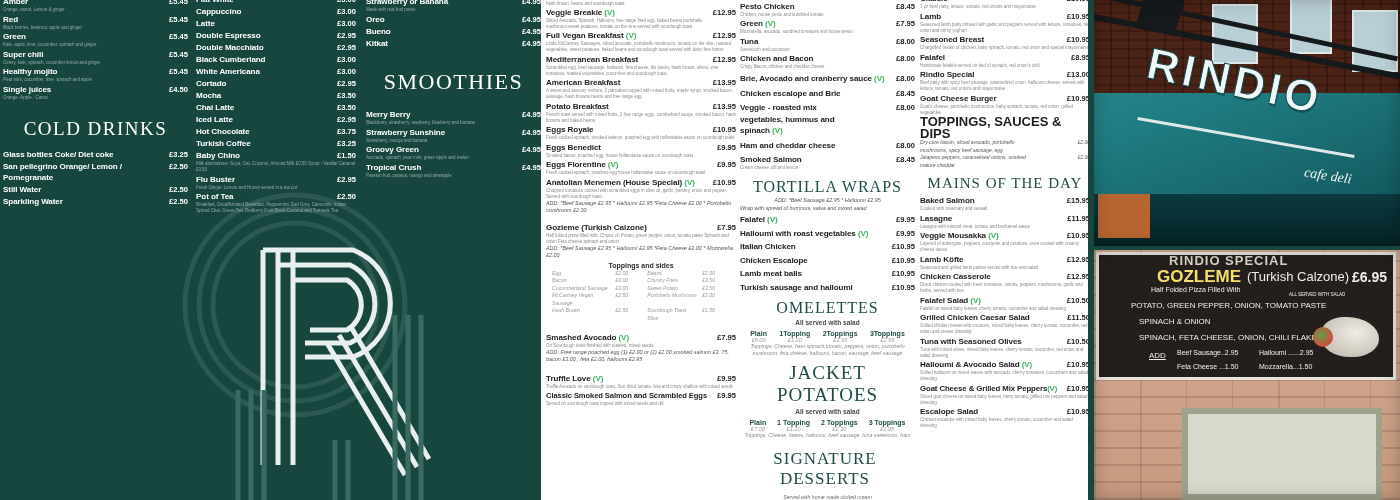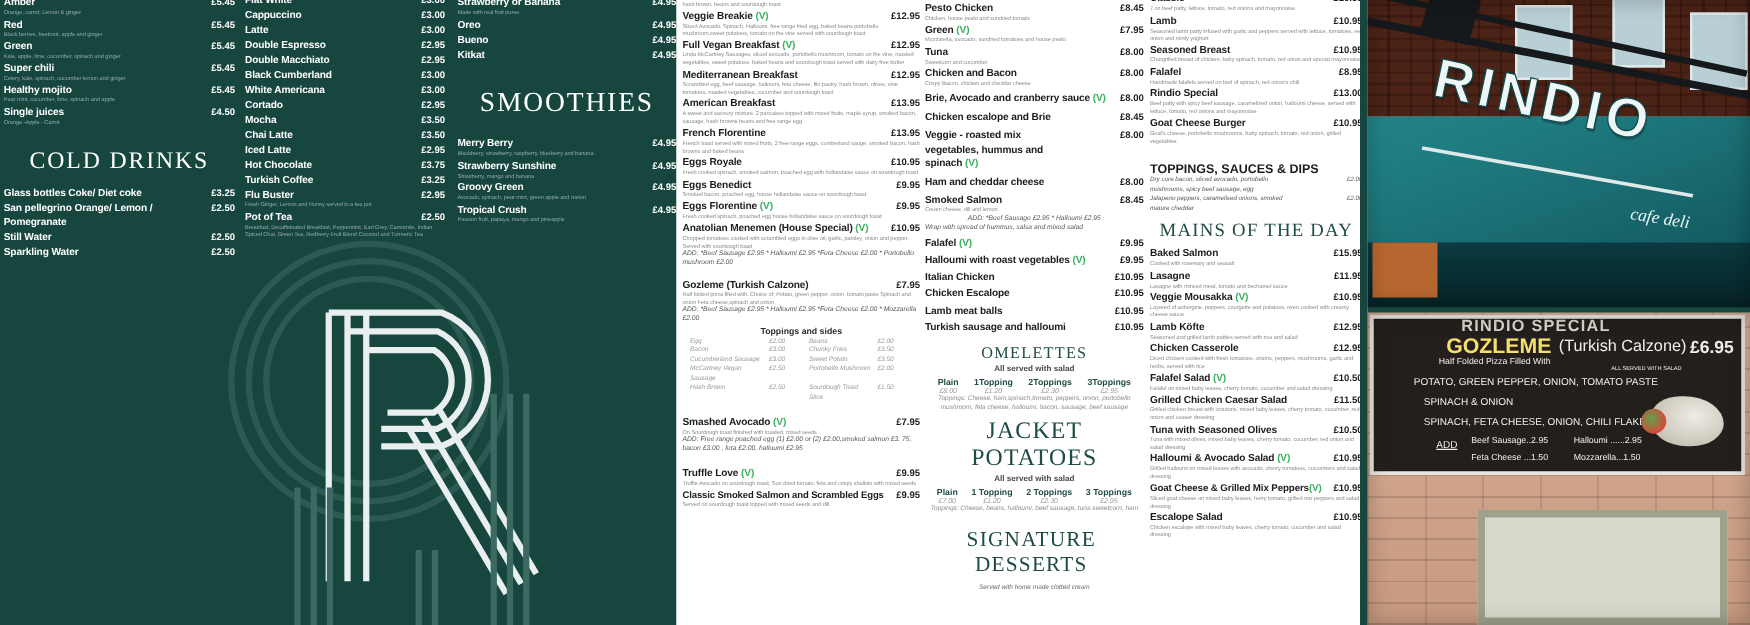--- a/index.html
+++ b/index.html
@@ -302,20 +302,27 @@
         </div>
       </div>
     <div class="item">
         <div class="row">
           <span class="nm">Turkish Coffee</span>
           <span class="pr">£3.25</span>
         </div>
       </div>
     <div class="item">
       <div class="row">
+          <span class="nm">Baby Chino</span>
+          <span class="pr">£1.50</span>
+        </div>
+      <div class="ds">Milk alternatives- Soya, Oat, Coconut, Almond Milk £0.50  Syrup - Vanilla/ Caramel £0.50</div>
+    </div>
+    <div class="item">
+      <div class="row">
           <span class="nm">Flu Buster</span>
           <span class="pr">£2.95</span>
         </div>
       <div class="ds">Fresh Ginger, Lemon and Honey served in a tea pot</div>
     </div>
     <div class="item">
       <div class="row">
           <span class="nm">Pot of Tea</span>
           <span class="pr">£2.50</span>
         </div>
@@ -408,21 +415,21 @@
     </div>
     <div class="item">
       <div class="row">
           <span class="nm">American Breakfast</span>
           <span class="pr">£13.95</span>
         </div>
       <div class="ds">A sweet and savoury mixture, 2 pancakes topped with mixed fruits, maple syrup, smoked bacon, sausage, hash browns beans and free range egg</div>
     </div>
     <div class="item">
       <div class="row">
-          <span class="nm">French Florentine</span>
+          <span class="nm">Potato Breakfast</span>
           <span class="pr">£13.95</span>
         </div>
       <div class="ds">French toast served with mixed fruits, 2 free range eggs, cumberland sauge, smoked bacon, hash browns and baked beans</div>
     </div>
     <div class="item">
       <div class="row">
           <span class="nm">Eggs Royale</span>
           <span class="pr">£10.95</span>
         </div>
       <div class="ds">Fresh cooked spinach, smoked salmon, poached egg with hollandaise sauce on sourdough toast</div>
@@ -563,20 +570,21 @@
         </div>
     </div>
     <div class="item" style="margin-top:3px">
       <div class="row">
           <span class="nm">Smoked Salmon</span>
           <span class="pr">£8.45</span>
         </div>
       <div class="ds">Cream cheese, dill and lemon</div>
     </div>
 
+    <div class="sec sec-dark" style="font-size:16px;margin:7px 0 1px 0">TORTILLA WRAPS</div>
     <div class="addline" style="text-align:center">ADD: *Beef Sausage £2.95    * Halloumi £2.95</div>
     <div class="addline" style="text-align:left">Wrap with spread of hummus, salsa and mixed salad</div>
 
     <div class="item" style="margin-top:2px">
       <div class="row">
           <span class="nm"><span>Falafel</span> <span class="v">(V)</span></span>
           <span class="pr">£9.95</span>
         </div>
     </div>
     <div class="item" style="margin-top:2px">
@@ -603,21 +611,21 @@
           <span class="pr">£10.95</span>
         </div>
     </div>
     <div class="item" style="margin-top:2px">
       <div class="row">
           <span class="nm">Turkish sausage and halloumi</span>
           <span class="pr">£10.95</span>
         </div>
     </div>
 
-    <div class="sec sec-dark" style="font-size:13px;margin:6px 0 0 0">OMELETTES</div>
+    <div class="sec sec-dark" style="font-size:16px;margin:6px 0 0 0">OMELETTES</div>
     <div class="sub">All served with salad</div>
     <div class="ptab">
       <div class="cell">
           <div class="hd">Plain</div>
           <div class="vl">£8.00</div>
         </div>
       <div class="cell">
           <div class="hd">1Topping</div>
           <div class="vl">£1.20</div>
         </div>
@@ -695,21 +703,21 @@
       <div class="ds">Beef patty with spicy beef sausage, caramelized onion, halloumi cheese, served with lettuce, tomato, red onions and mayonnaise</div>
     </div>
     <div class="item">
       <div class="row">
           <span class="nm">Goat Cheese Burger</span>
           <span class="pr">£10.95</span>
         </div>
       <div class="ds">Goat's cheese, portobello mushrooms, baby spinach, tomato, red onion, grilled vegetables</div>
     </div>
 
-    <div class="nm" style="margin-top:14px;font-size:10px;letter-spacing:0">TOPPINGS, SAUCES &amp; DIPS</div>
+    <div class="nm" style="font-size:13px;letter-spacing:0">TOPPINGS, SAUCES &amp; DIPS</div>
     <div class="row">
       <span class="addline" style="font-size:5px;width:120px">Dry cure bacon, sliced avocado, portobello mushrooms, spicy beef sausage, egg</span>
       <span class="addline" style="font-size:5px">£2.00</span>
     </div>
     <div class="row">
       <span class="addline" style="font-size:5px;width:120px">Jalapeno peppers, caramelised onions, smoked mature cheddar</span>
       <span class="addline" style="font-size:5px">£2.00</span>
     </div>
 
     <div class="sec sec-dark" style="font-size:15px;margin:6px 0 3px 0">MAINS OF THE DAY</div>

